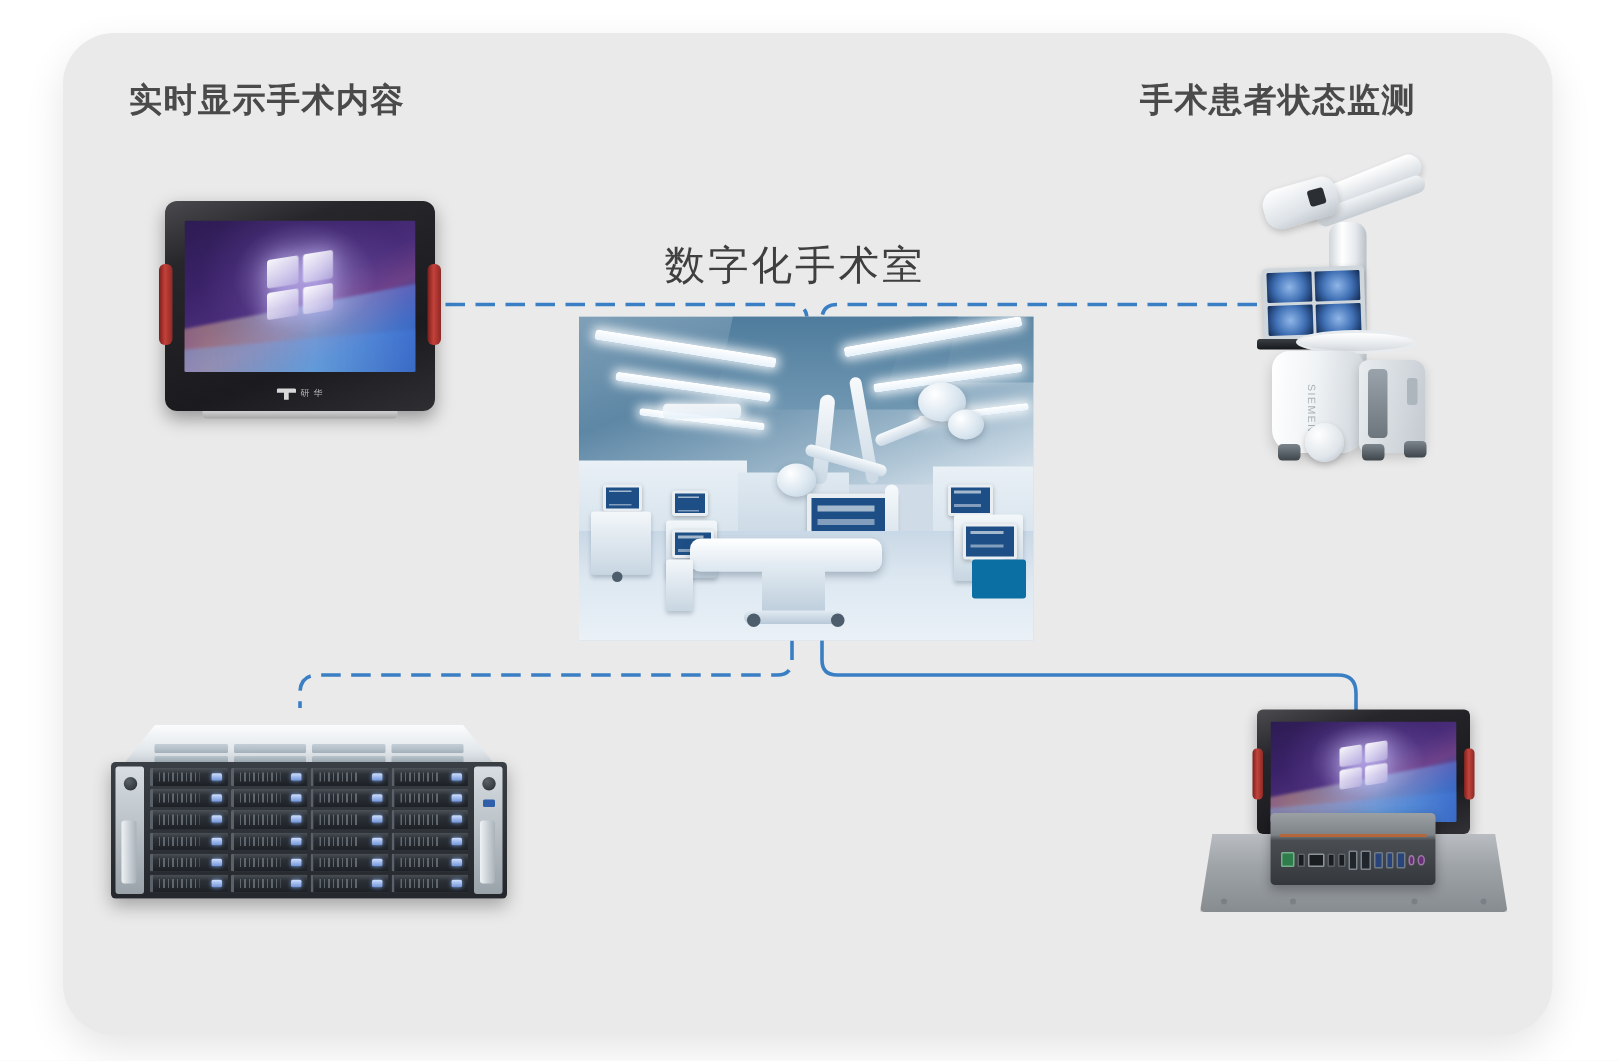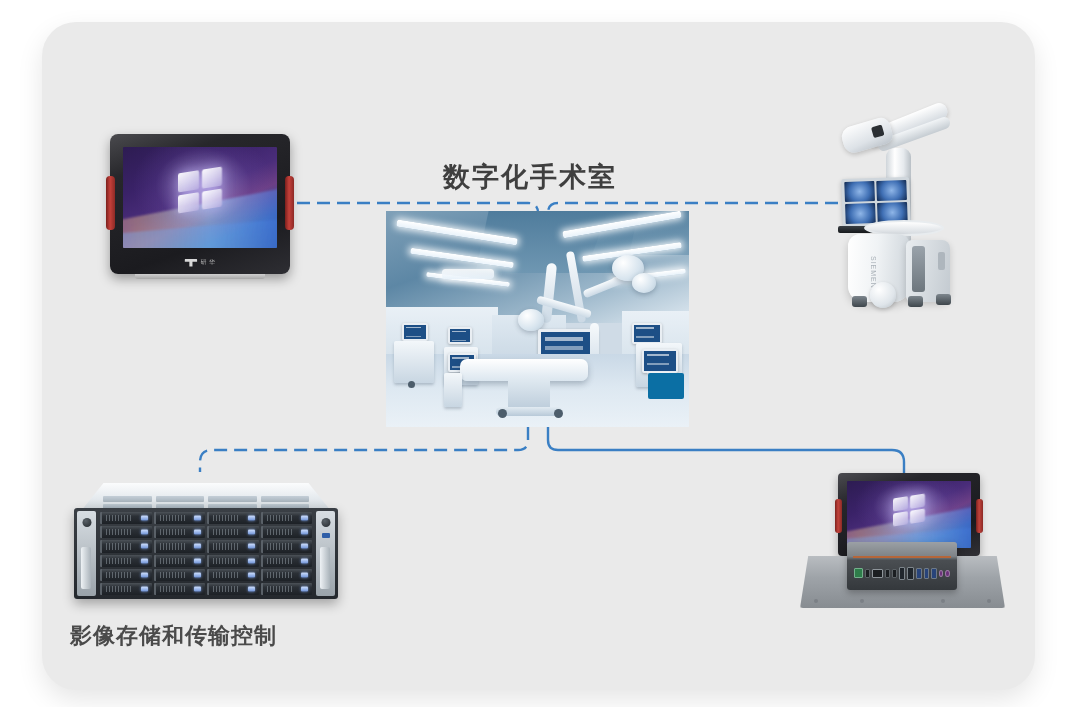--- a/index.html
+++ b/index.html
@@ -46,21 +46,21 @@
   #label-tr { left: 760px; top: 52px; }
   #label-bl { left: 70px;  top: 621px; }
   #label-br { left: 812px; top: 621px; }
 
   #center-title {
     position: absolute;
     left: 443px;
     top: 159px;
     color: #3f3f3f;
     font-size: 27px;
-    font-weight: bold;
+    font-weight: normal;
     letter-spacing: 2px;
     white-space: nowrap;
   }
 
   
   #connectors {
     position: absolute;
     left: 0; top: 0;
     width: 1080px; height: 707px;
     pointer-events: none;
@@ -563,21 +563,22 @@
 
     <path d="M 297 203 L 528 203 Q 538 203 538 213 L 538 226" fill="none" stroke="#3a7fc4" stroke-width="2.4" stroke-dasharray="13 7" stroke-linecap="butt"></path>
 
     <path d="M 838 203 L 558 203 Q 548 203 548 213 L 548 226" fill="none" stroke="#3a7fc4" stroke-width="2.4" stroke-dasharray="13 7" stroke-linecap="butt"></path>
 
     <path d="M 528 427 L 528 440 Q 528 450 518 450 L 212 450 Q 200 450 200 462 L 200 472" fill="none" stroke="#3a7fc4" stroke-width="2.4" stroke-dasharray="13 7" stroke-linecap="butt"></path>
 
     <path d="M 548 427 L 548 440 Q 548 450 558 450 L 892 450 Q 904 450 904 462 L 904 478" fill="none" stroke="#3a7fc4" stroke-width="2.4" stroke-linecap="round"></path>
   </svg>
 
-  <div class="label" id="label-bl">影像存储和传输控制</div>
+  <div class="label" id="label-tl">实时显示手术内容</div>
+  <div class="label" id="label-tr">手术患者状态监测</div>
 
   <div id="center-title">数字化手术室</div>
 
   <div id="center-photo">
     <div class="or-sky"></div>
     <div class="or-ceiling-panel" style="left:96px; top:0; width:150px; height:62px; transform:skewX(-12deg);"></div>
     <div class="or-ceiling-panel" style="left:214px; top:0; width:110px; height:44px; transform:skewX(-20deg); opacity:.8;"></div>
 
     <div class="or-light" style="left:10px;  top:18px; width:122px; height:7px; transform:rotate(9deg);"></div>
     <div class="or-light" style="left:24px;  top:44px; width:104px; height:6px; transform:rotate(8deg);"></div>

